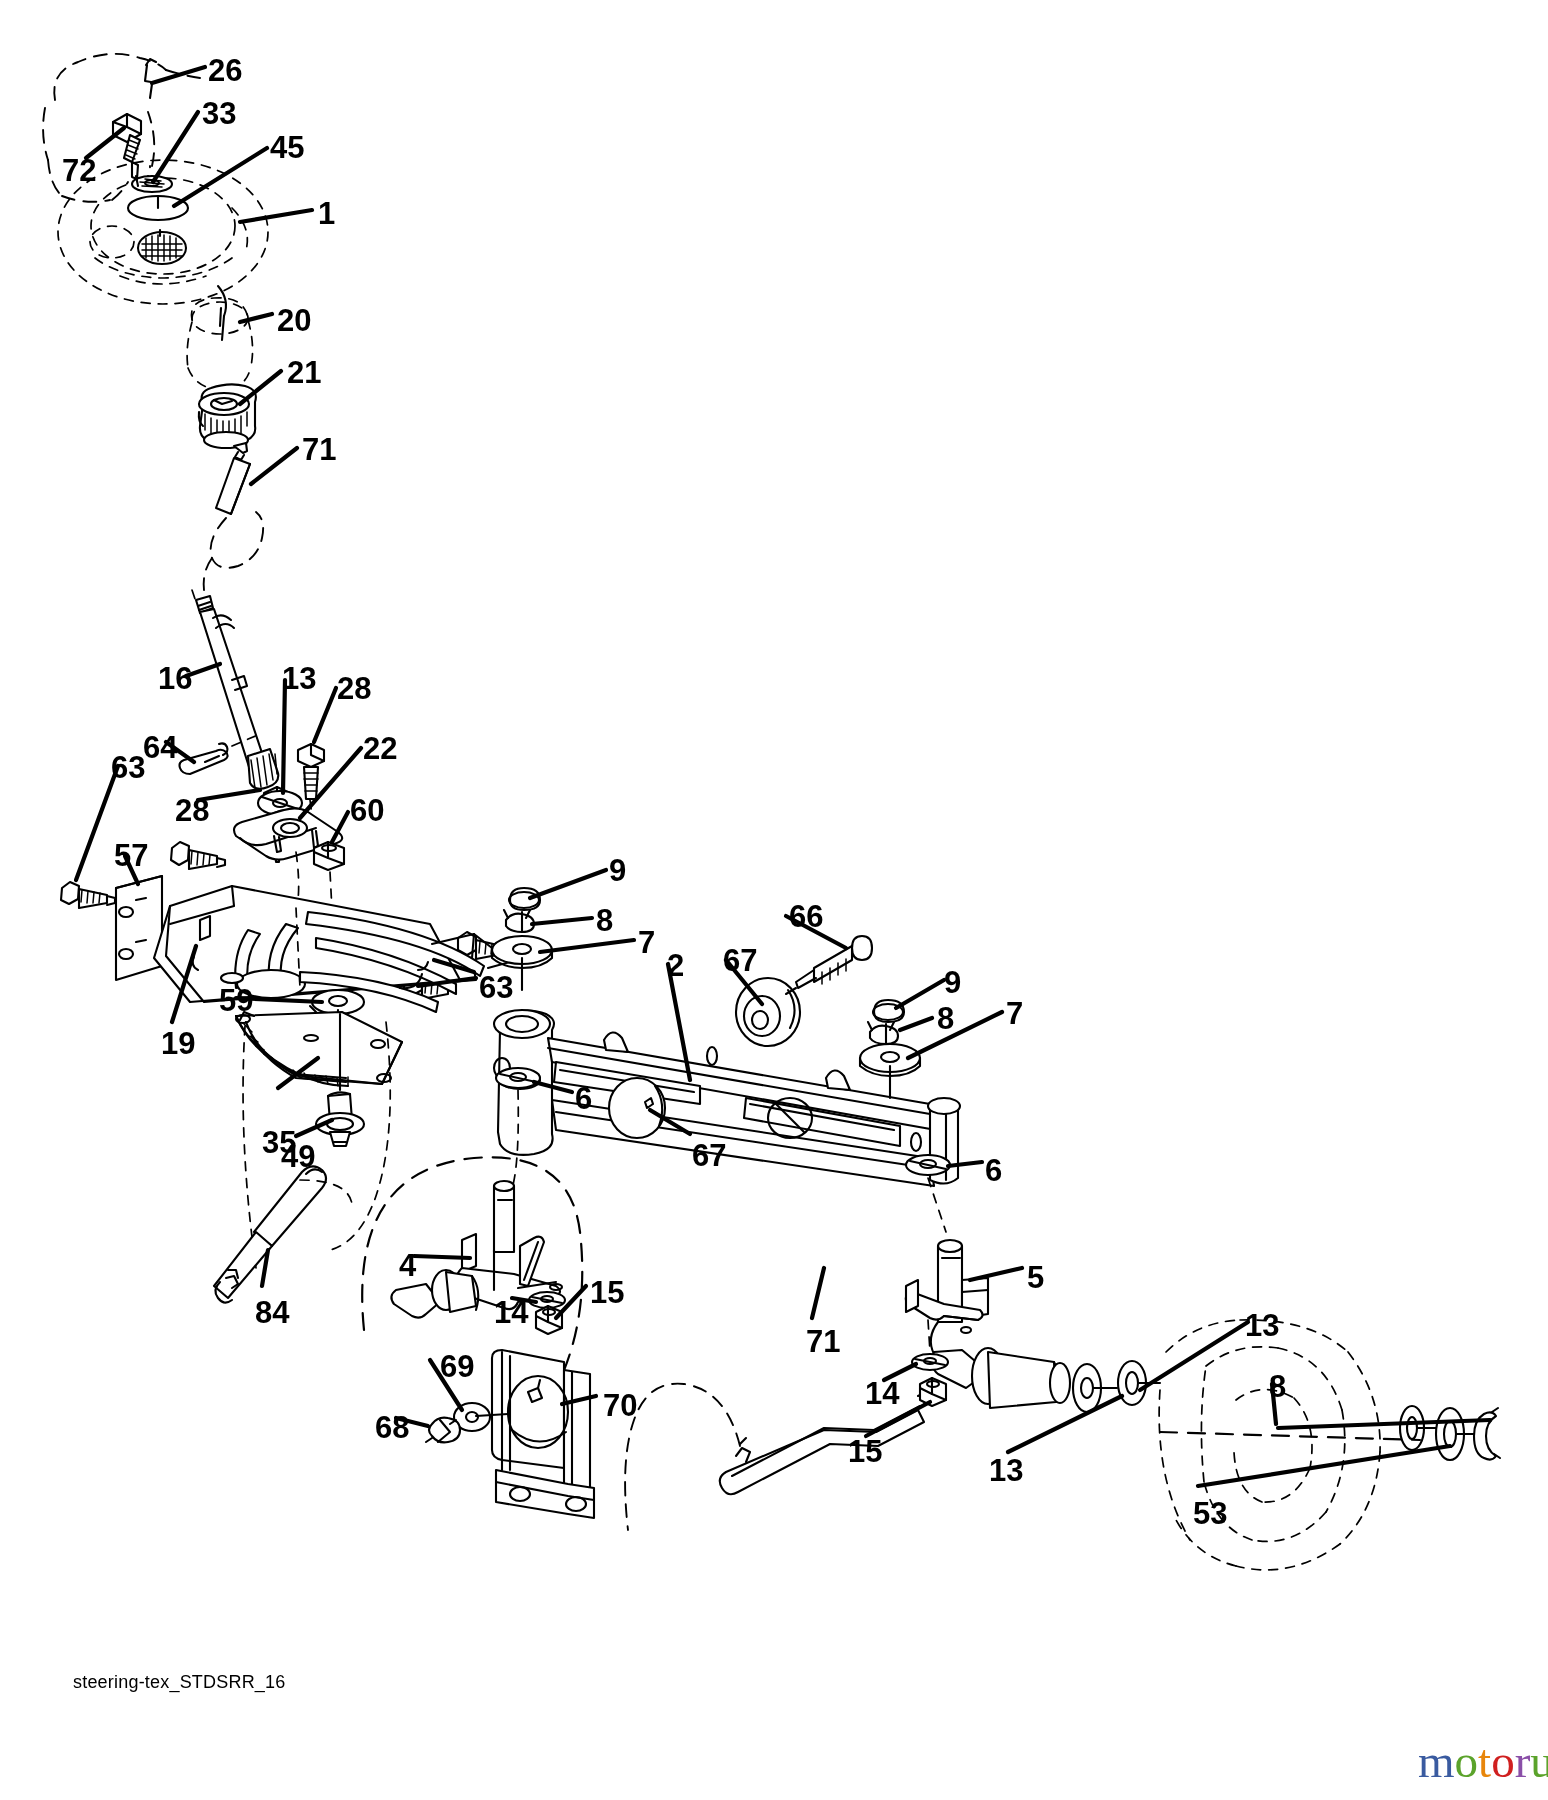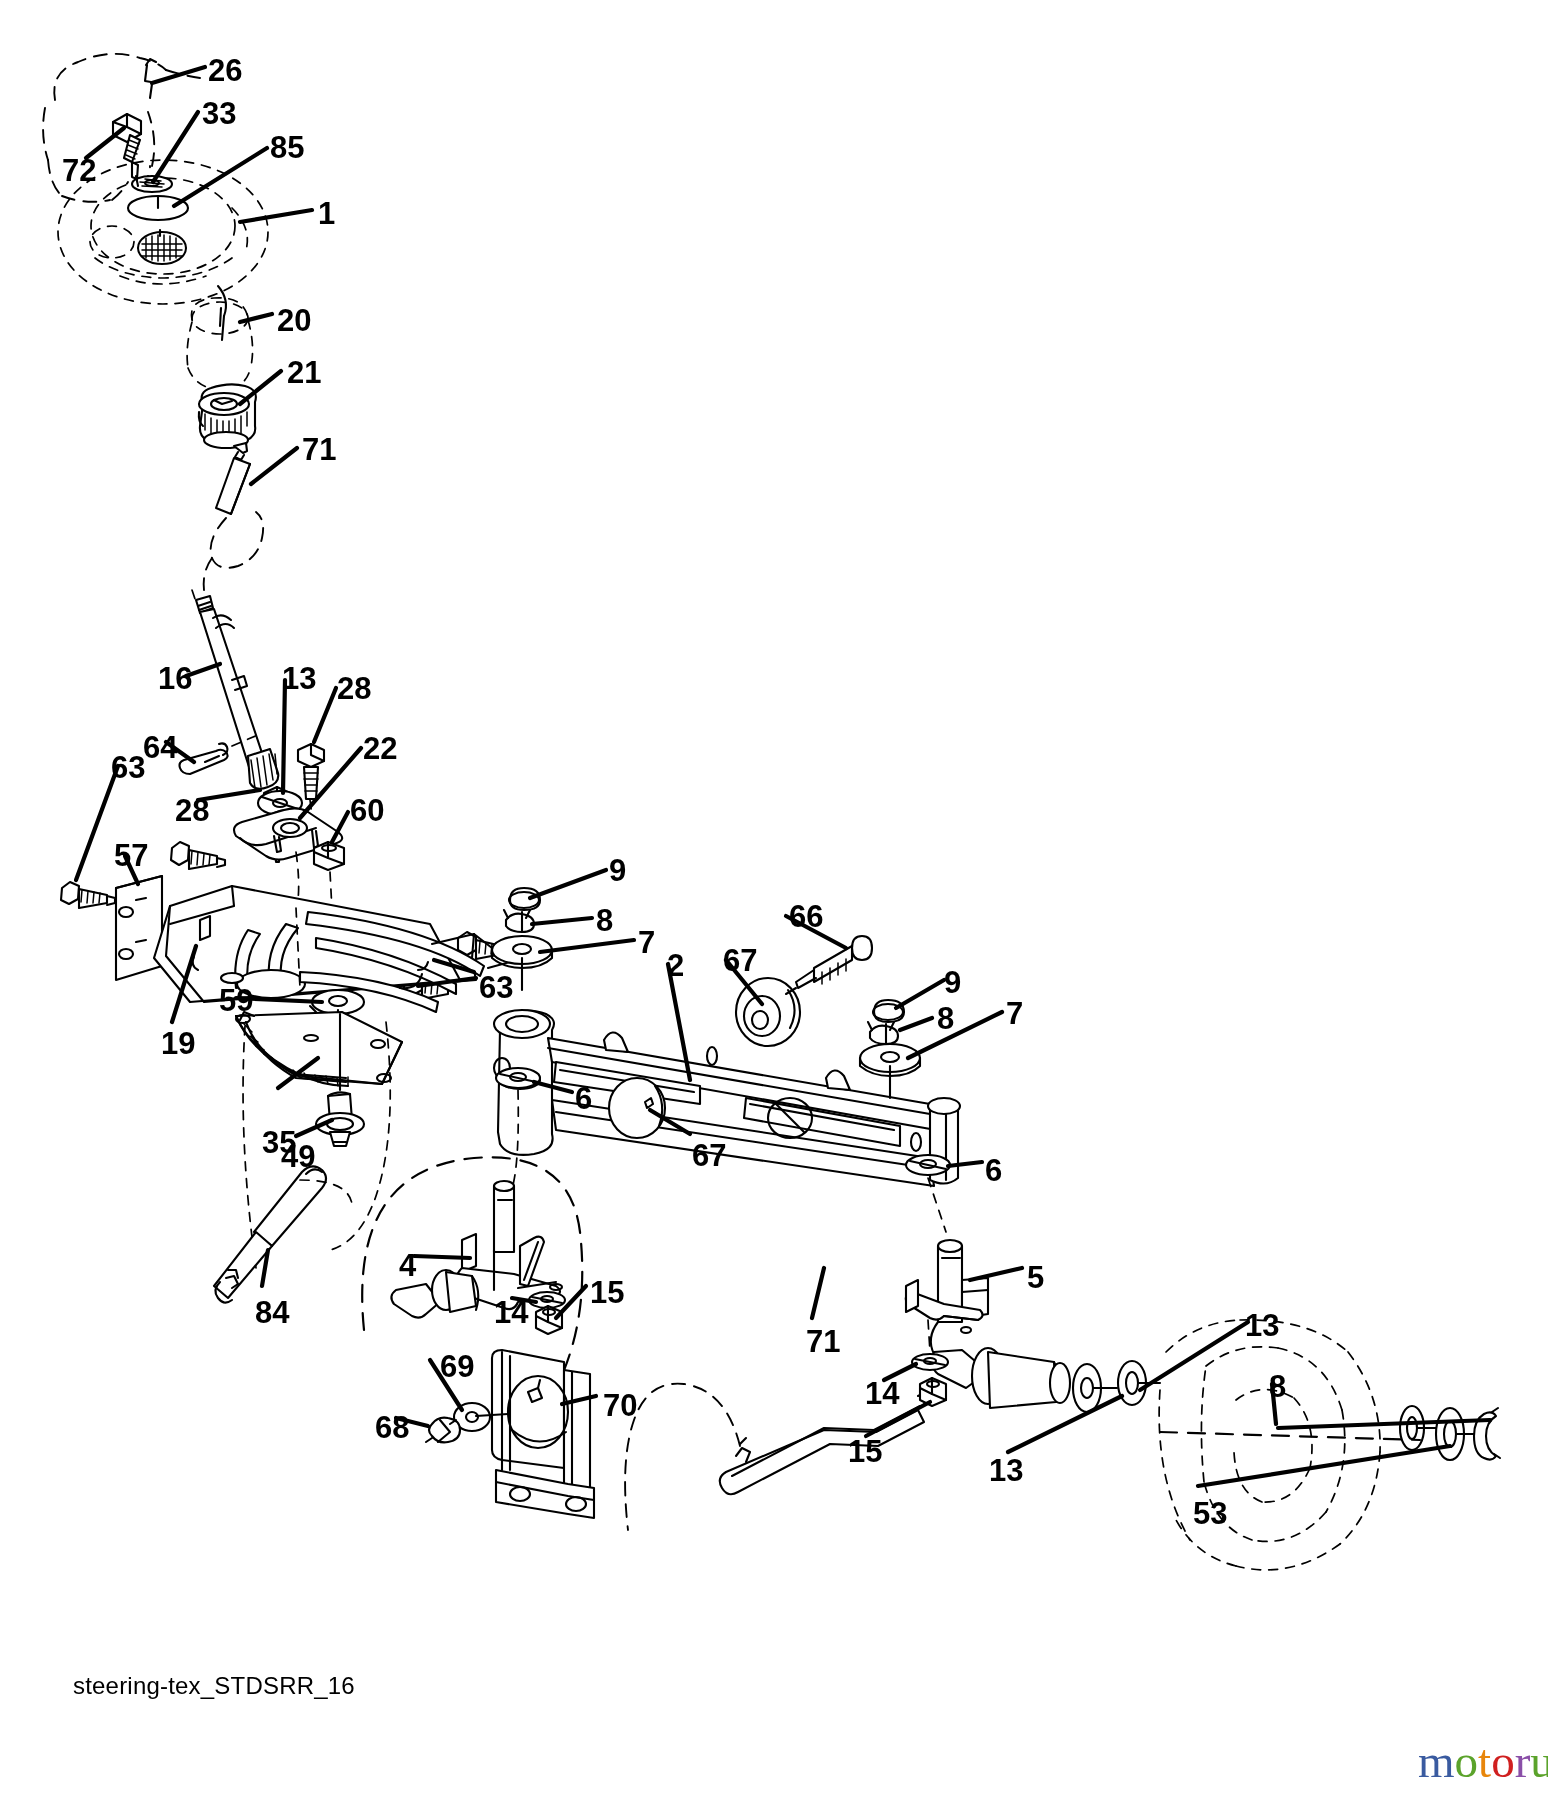--- a/index.html
+++ b/index.html
@@ -1,20 +1,20 @@
 <!DOCTYPE html>
 <html><head>
 <meta charset="utf-8">
 <style>
   html,body{margin:0;padding:0;background:#fff;}
   body{width:1548px;height:1800px;font-family:"Liberation Sans",sans-serif;overflow:hidden;}
   #stage{position:relative;width:1332px;height:1800px;background:#fff;}
   svg.layer{position:absolute;left:0;top:0;width:1548px;height:1800px;}
   .callout{position:absolute;font-family:"Liberation Sans",sans-serif;font-weight:bold;font-size:31px;color:#000;line-height:1;white-space:nowrap;}
-  .caption{position:absolute;font-family:"Liberation Sans",sans-serif;font-size:24px;color:#000;white-space:nowrap;letter-spacing:.2px;}
+  .caption{position:absolute;font-family:"Liberation Sans",sans-serif;font-size:18px;color:#000;white-space:nowrap;letter-spacing:.2px;}
   .logo{position:absolute;font-family:"Liberation Serif",serif;font-size:47px;white-space:nowrap;line-height:1;}
 </style>
 </head>
 <body>
 
 <div id="stage">
 
   <svg class="layer" viewBox="0 0 1548 1800">
     <defs>
       <style>
@@ -564,21 +564,21 @@
       <path class="ldr" d="M866 1436 L930 1402"></path>
       <path class="ldr" d="M1008 1452 L1122 1396"></path>
       <path class="ldr" d="M1198 1486 L1450 1446"></path>
       <path class="ldr" d="M1278 1428 L1490 1420"></path>
     </g>
   </svg>
 
   <div id="callout-layer">
       <div class="callout" style="left: 208px; top: 55px;">26</div>
       <div class="callout" style="left: 202px; top: 98px;">33</div>
-      <div class="callout" style="left: 270px; top: 132px;">85</div>
+      <div class="callout" style="left: 270px; top: 132px;">45</div>
       <div class="callout" style="left: 62px; top: 155px;">72</div>
       <div class="callout" style="left: 318px; top: 198px;">1</div>
       <div class="callout" style="left: 277px; top: 305px;">20</div>
       <div class="callout" style="left: 287px; top: 357px;">21</div>
       <div class="callout" style="left: 302px; top: 434px;">71</div>
       <div class="callout" style="left: 158px; top: 663px;">16</div>
       <div class="callout" style="left: 282px; top: 663px;">13</div>
       <div class="callout" style="left: 337px; top: 673px;">28</div>
       <div class="callout" style="left: 143px; top: 732px;">64</div>
       <div class="callout" style="left: 363px; top: 733px;">22</div>

